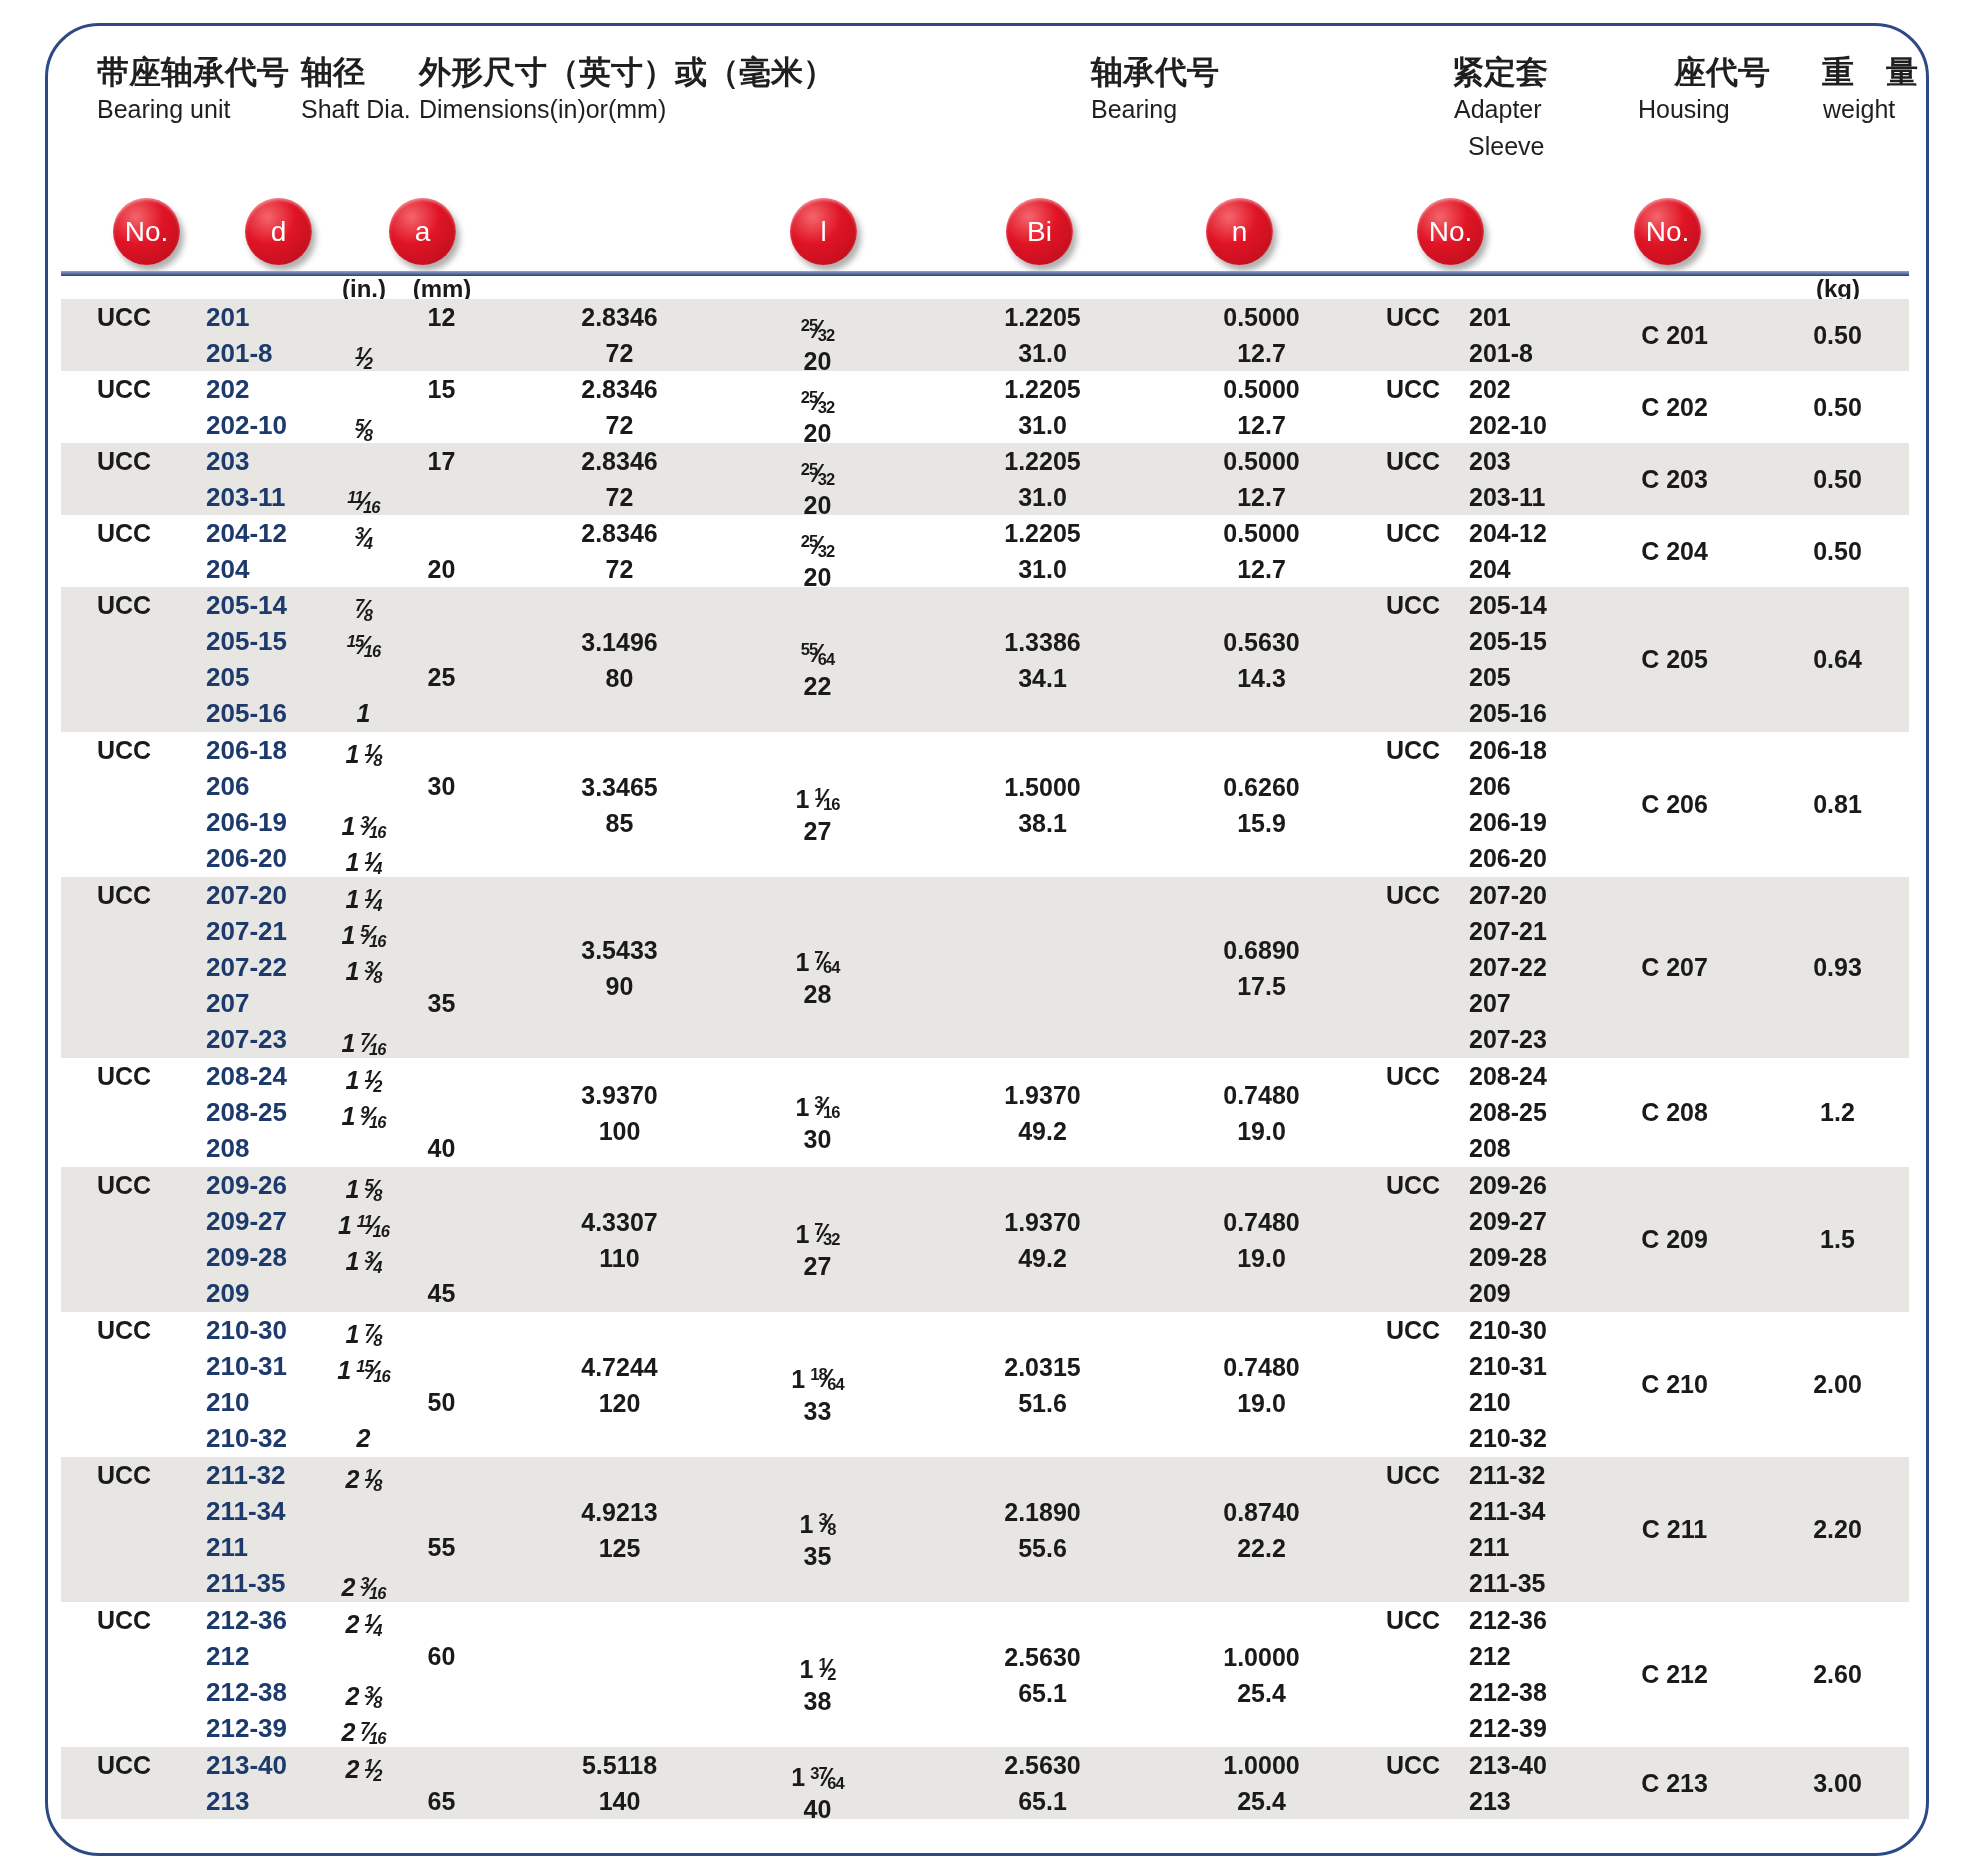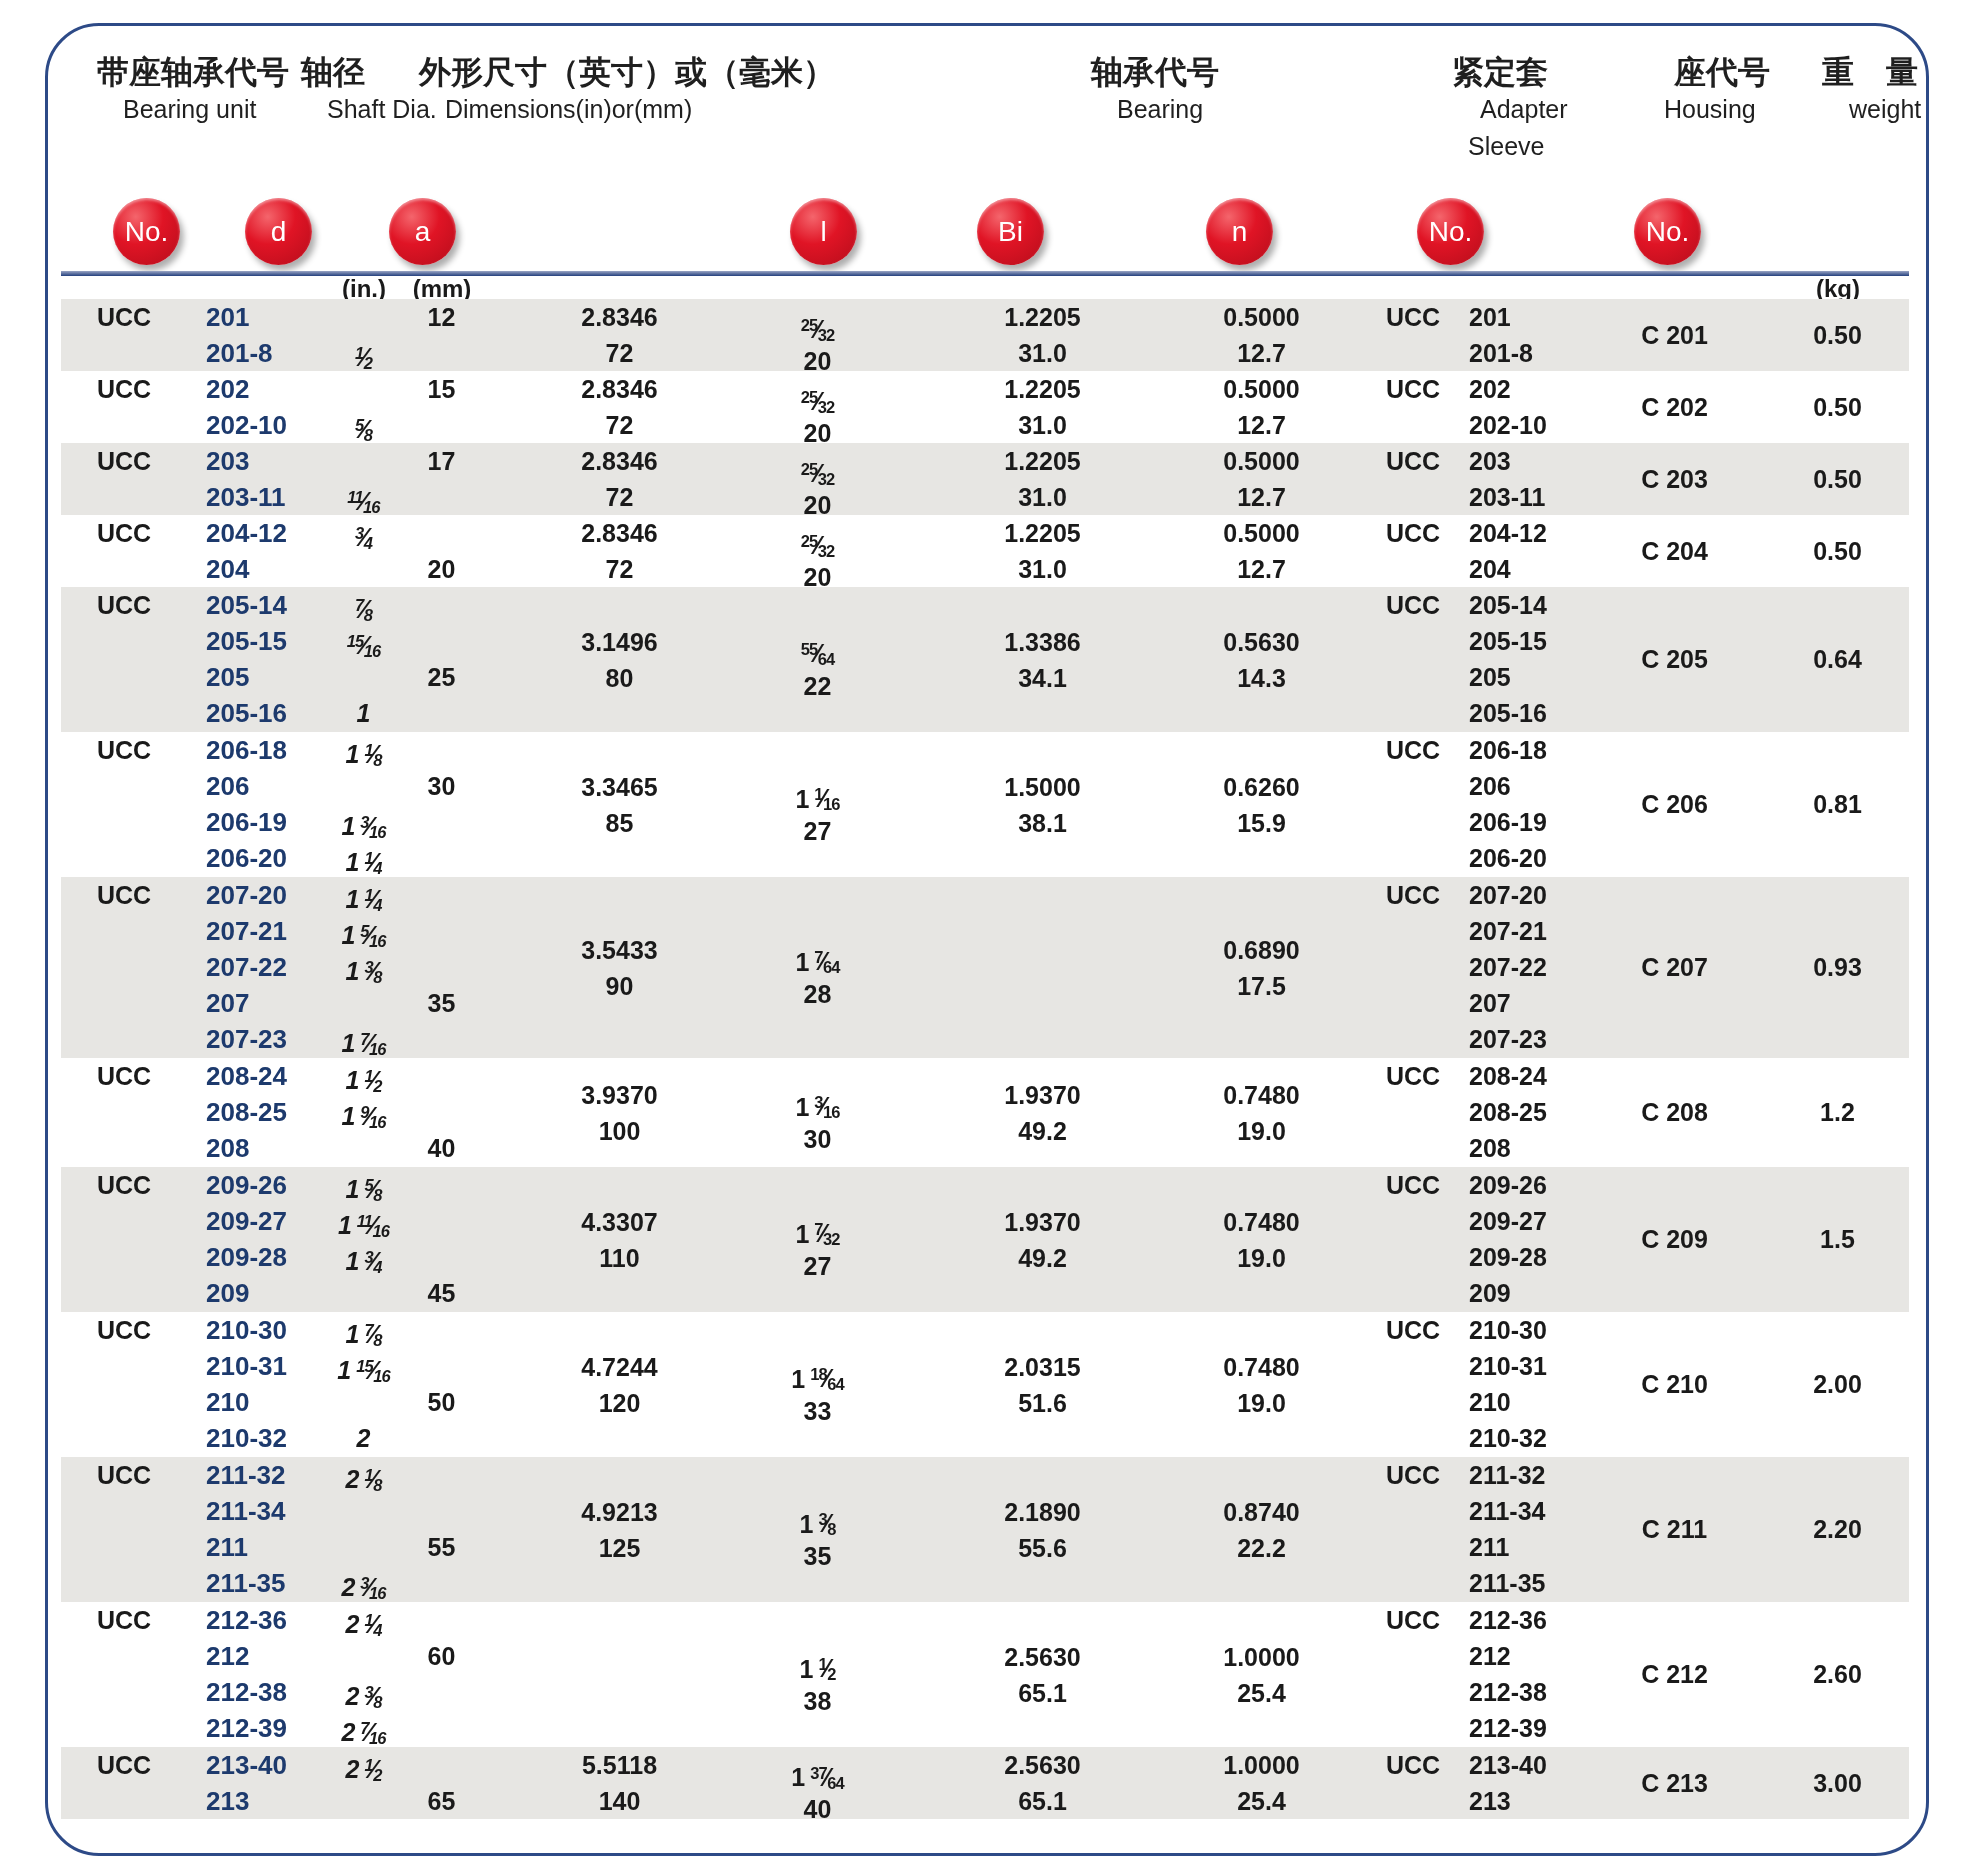--- a/index.html
+++ b/index.html
@@ -6,21 +6,21 @@
   .page{
     position:relative;width:1967px;height:1874px;background:#fff;overflow:hidden;
     font-family:"Liberation Sans","DejaVu Sans",sans-serif;color:#1a1a1a;
   }
   .frame{
     position:absolute;left:45px;top:23px;width:1878px;height:1827px;
     border:3.7px solid #2d4a87;border-radius:54px;pointer-events:none;
   }
   
   .h-zh{position:absolute;top:51px;font-size:32px;font-weight:700;color:#1f1f1f;white-space:nowrap;}
-  .h-en{position:absolute;top:95px;font-size:25px;font-weight:400;color:#1f1f1f;white-space:nowrap;margin-left:26px;}
+  .h-en{position:absolute;top:95px;font-size:25px;font-weight:400;color:#1f1f1f;white-space:nowrap;}
   .h-en2{position:absolute;top:132px;font-size:25px;font-weight:400;color:#1f1f1f;white-space:nowrap;}
   
   .badge{
     position:absolute;top:198px;width:67px;height:67px;border-radius:50%;
     background:radial-gradient(circle at 34% 28%, #f4656c 0%, #e01425 42%, #b50d1b 100%);
     box-shadow:3.7px 5.6px 6.5px rgba(0,0,0,.32), inset 0 1.9px 2.8px rgba(255,255,255,.45);
     display:flex;align-items:center;justify-content:center;
     color:#fff;font-size:28px;font-weight:400;
   }
   
@@ -78,21 +78,21 @@
   <div class="h-zh" style="left:1674px">座代号</div>
   <div class="h-en" style="left:1638px">Housing</div>
 
   <div class="h-zh" style="left:1822px">重　量</div>
   <div class="h-en" style="left:1823px">weight</div>
 
   <div class="badge" style="left:113px">No.</div>
   <div class="badge" style="left:245px">d</div>
   <div class="badge" style="left:389px">a</div>
   <div class="badge" style="left:790px">l</div>
-  <div class="badge" style="left:977px">Bi</div>
+  <div class="badge" style="left:1006px">Bi</div>
   <div class="badge" style="left:1206px">n</div>
   <div class="badge" style="left:1417px">No.</div>
   <div class="badge" style="left:1634px">No.</div>
 
   <div class="rule"></div>
   <div class="subunit" style="left:364px">(in.)</div>
   <div class="subunit" style="left:442px">(mm)</div>
   <div class="subunit" style="left:1838px">(kg)</div>
 
   <div class="tbody" id="tbody">

